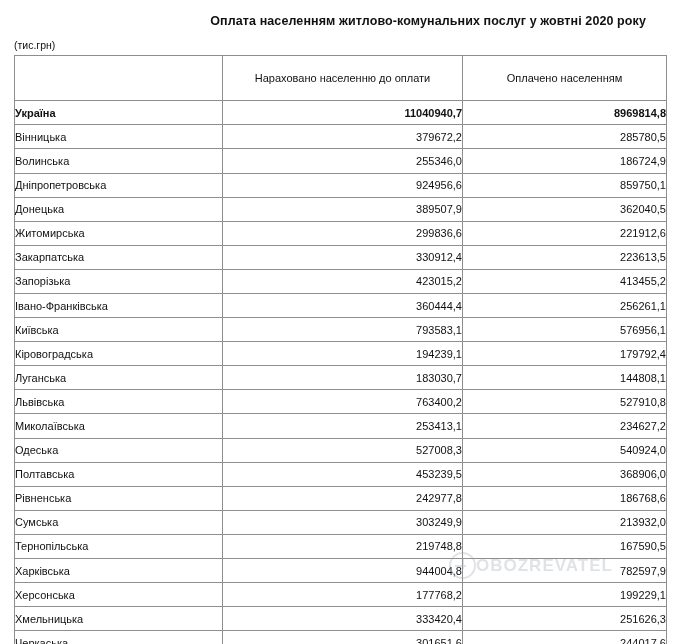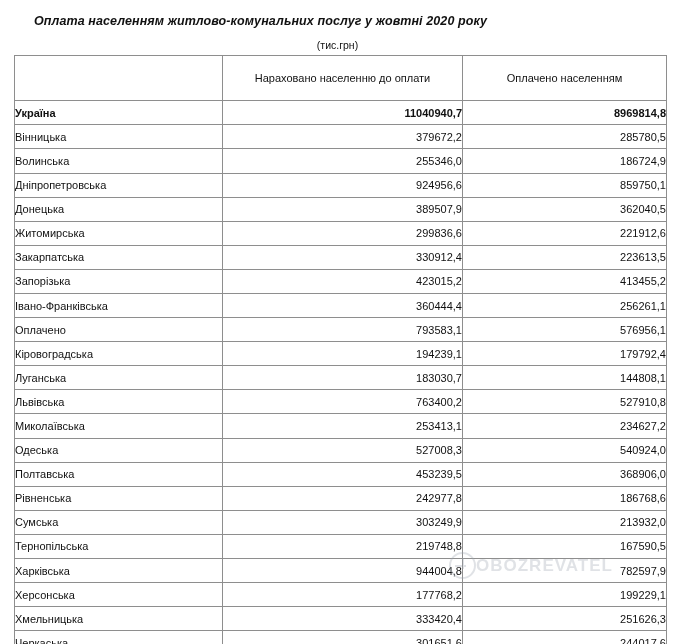--- a/index.html
+++ b/index.html
@@ -16,31 +16,30 @@
     overflow: hidden;
   }
   .page {
     width: 680px;
     height: 644px;
     position: relative;
     box-sizing: border-box;
     padding: 0 14px;
   }
   .doc-title {
-    text-align: left;
+    text-align: right;
     font-size: 12.5px;
     font-weight: bold;
     color: #111111;
     padding: 13px 20px 0 20px;
     line-height: 1.3;
     letter-spacing: 0.1px;
-    font-style: italic;
   }
   .units {
-    text-align: center;
+    text-align: left;
     font-size: 10.5px;
     color: #111111;
     padding: 10px 5px 4px 0;
   }
   table.data {
     width: 652px;
     border-collapse: collapse;
     table-layout: fixed;
     font-size: 11px;
   }
@@ -186,21 +185,21 @@
           <td class="region">Запорізька</td>
           <td class="num">423015,2</td>
           <td class="num">413455,2</td>
         </tr>
         <tr>
           <td class="region">Івано-Франківська</td>
           <td class="num">360444,4</td>
           <td class="num">256261,1</td>
         </tr>
         <tr>
-          <td class="region">Оплачено</td>
+          <td class="region">Київська</td>
           <td class="num">793583,1</td>
           <td class="num">576956,1</td>
         </tr>
         <tr>
           <td class="region">Кіровоградська</td>
           <td class="num">194239,1</td>
           <td class="num">179792,4</td>
         </tr>
         <tr>
           <td class="region">Луганська</td>

